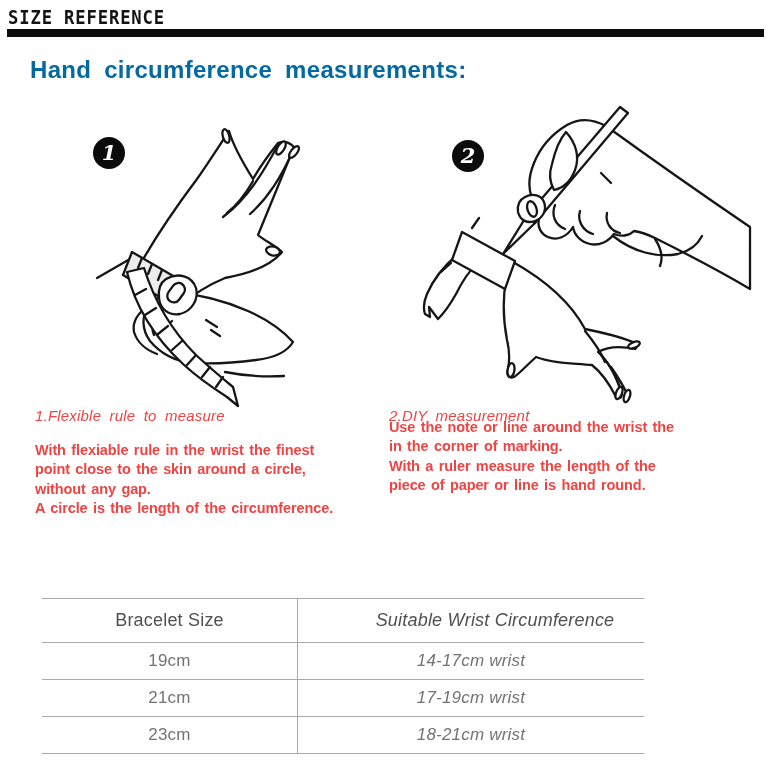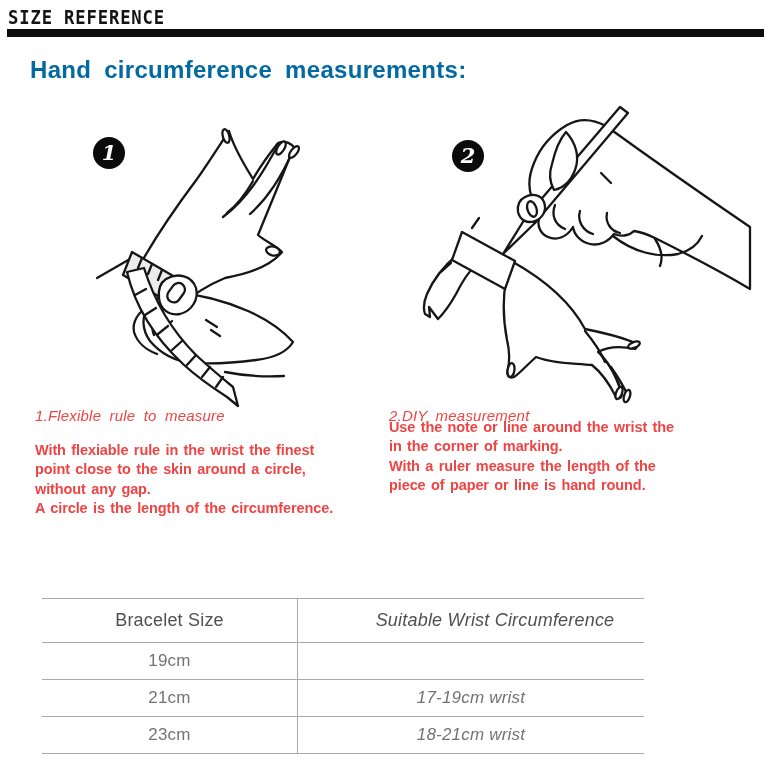--- a/index.html
+++ b/index.html
@@ -162,20 +162,21 @@
     <div>piece of paper or line is hand round.</div>
   </div>
 
 <div class="abs size-table">
   <div class="trow thead-row">
     <div class="tcell tcell-l">Bracelet Size</div>
     <div class="tcell tcell-r">Suitable Wrist Circumference</div>
   </div>
   <div class="trow tbody-row">
     <div class="tcell tcell-l">19cm</div>
+    <div class="tcell tcell-r">14-17cm wrist</div>
   </div>
   <div class="trow tbody-row">
     <div class="tcell tcell-l">21cm</div>
     <div class="tcell tcell-r">17-19cm wrist</div>
   </div>
   <div class="trow tbody-row">
     <div class="tcell tcell-l">23cm</div>
     <div class="tcell tcell-r">18-21cm wrist</div>
   </div>
 </div>

